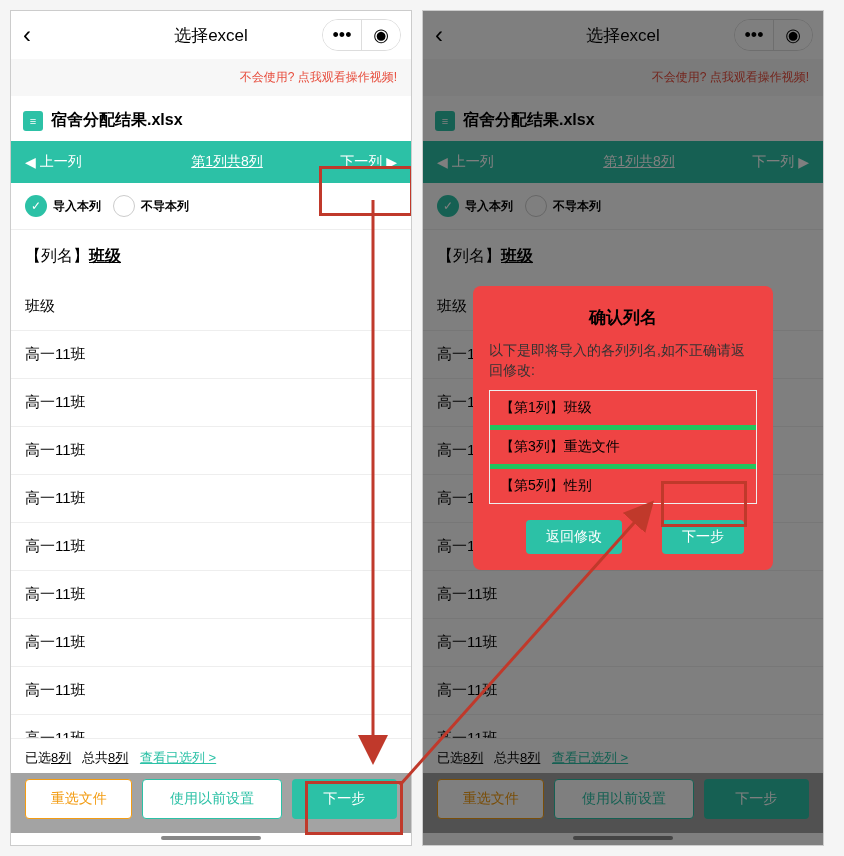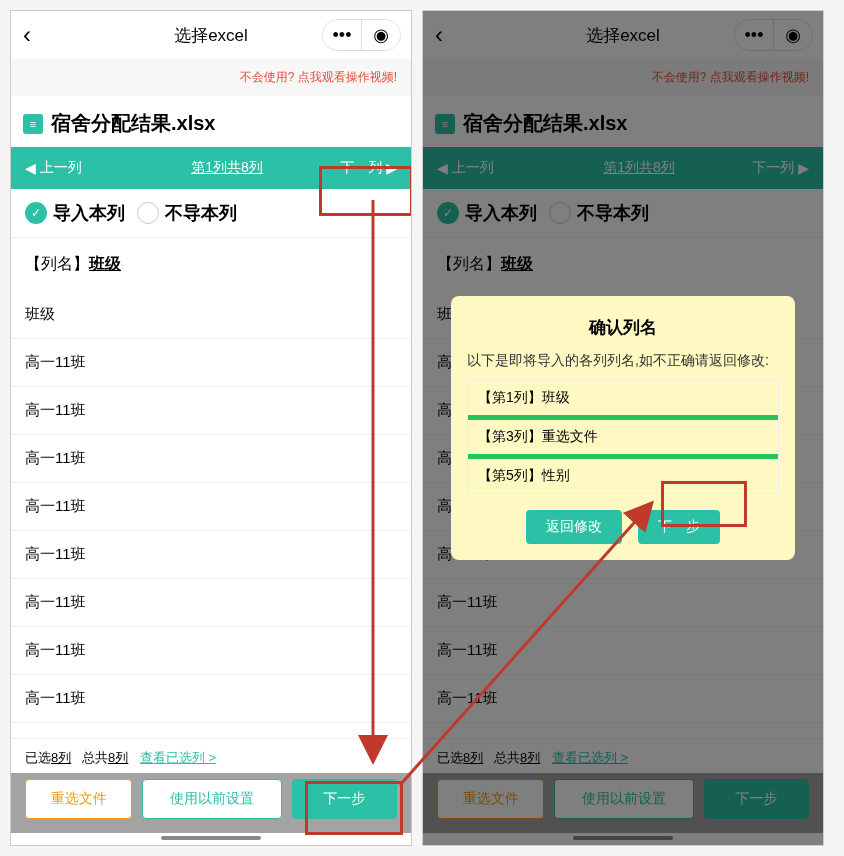--- a/index.html
+++ b/index.html
@@ -8,51 +8,51 @@
     .header { height: 48px; display: flex; align-items: center; padding: 0 12px; background: #fff; position: relative; }
     .back-arrow { font-size: 24px; cursor: pointer; }
     .header-title { position: absolute; left: 50%; transform: translateX(-50%); font-size: 17px; font-weight: 500; }
     .capsule { position: absolute; right: 10px; display: flex; border: 1px solid #ddd; border-radius: 20px; overflow: hidden; }
     .capsule-btn { width: 38px; height: 30px; display: flex; align-items: center; justify-content: center; font-size: 18px; background: #fff; }
     .capsule-divider { width: 1px; background: #ddd; }
     .help-banner { text-align: right; padding: 10px 14px; background: #f7f7f7; font-size: 12px; color: #e74c3c; }
     .help-link { color: #e74c3c; }
     .file-section { padding: 14px 12px 10px; background: #fff; display: flex; align-items: center; gap: 8px; }
     .file-icon { width: 20px; height: 20px; background: #2cc1a6; border-radius: 3px; display: flex; align-items: center; justify-content: center; color: #fff; font-size: 11px; }
-    .file-name { font-size: 20px; font-weight: 600; }
+    .file-name { font-size: 16px; font-weight: 600; }
     .col-nav { background: #2cc1a6; height: 42px; display: flex; align-items: center; justify-content: space-between; padding: 0 14px; color: #fff; font-size: 14px; }
     .col-nav-item { display: flex; align-items: center; gap: 4px; }
     .col-nav-center { color: #fff; text-decoration: underline; margin-left: 32px; }
     .options-row { padding: 12px 14px; display: flex; align-items: center; gap: 12px; background: #fff; border-bottom: 1px solid #eee; }
     .radio-opt { display: flex; align-items: center; gap: 6px; }
     .radio-checked { width: 22px; height: 22px; background: #2cc1a6; border-radius: 50%; display: flex; align-items: center; justify-content: center; color: #fff; font-size: 12px; }
     .radio-unchecked { width: 22px; height: 22px; border: 1px solid #ccc; border-radius: 50%; background: #fff; }
-    .radio-label { font-size: 18px; font-weight: 600; }
+    .radio-label { font-size: 12px; font-weight: 600; }
     .col-name-row { padding: 16px 14px; font-size: 16px; background: #fff; }
     .col-name-bold { font-weight: 700; text-decoration: underline; }
     .data-list { background: #fff; overflow-y: auto; }
     .data-row { padding: 14px 14px; border-bottom: 1px solid #eee; font-size: 15px; }
     .footer-info { padding: 10px 14px 6px; font-size: 13px; background: #fff; border-top: 1px solid #eee; }
     .footer-link { color: #2cc1a6; text-decoration: underline; margin-left: 8px; }
     .footer-underline { text-decoration: underline; }
     .footer-btns { display: flex; gap: 10px; padding: 6px 14px 14px; background: #a3a3a3; }
     .btn { flex: 1; height: 40px; display: flex; align-items: center; justify-content: center; border-radius: 4px; font-size: 14px; cursor: pointer; }
     .btn-orange { border: 1px solid #f39c12; color: #f39c12; background: #fff; }
     .btn-green-out { border: 1px solid #2cc1a6; color: #2cc1a6; background: #fff; flex: 1.3; }
     .btn-green { background: #2cc1a6; color: #fff; }
     .home-indicator { position: absolute; bottom: 5px; left: 50%; transform: translateX(-50%); width: 100px; height: 4px; background: #888; border-radius: 2px; }
     .overlay { position: absolute; inset: 0; background: rgba(0,0,0,0.5); display: flex; align-items: center; justify-content: center; }
-    .dialog { width: 344px; background: #fef9c3; border-radius: 8px; padding: 20px 16px 16px; }
+    .dialog { width: 300px; background: #ef4444; border-radius: 8px; padding: 20px 16px 16px; }
     .dialog-title { text-align: center; font-size: 17px; font-weight: 600; margin-bottom: 12px; }
     .dialog-desc { font-size: 14px; color: #333; margin-bottom: 10px; line-height: 1.4; }
     .dialog-list { border: 1px solid #eee; max-height: 150px; overflow: hidden; }
     .dialog-list-item { padding: 8px 10px; font-size: 14px; border-bottom: 5px solid #22c55e; }
     .dialog-list-item:last-child { border-bottom: none; }
     .dialog-btns { display: flex; gap: 16px; justify-content: center; margin-top: 16px; }
-    .dialog-btn { padding: 8px 20px; border-radius: 4px; font-size: 14px; cursor: pointer; }
+    .dialog-btn { padding: 8px 20px; border-radius: 4px; font-size: 14px; cursor: pointer; margin-left: 24px; }
     .dialog-btn-back { background: #2cc1a6; color: #fff; }
     .dialog-btn-next { background: #2cc1a6; color: #fff; }
     .highlight-box { position: absolute; border: 3px solid #c0392b; pointer-events: none; z-index: 100; }
     .arrow-svg { position: absolute; pointer-events: none; z-index: 99; }
   </style>
 </head>
 <body>
 
 <div class="phone">
   <div class="header">

